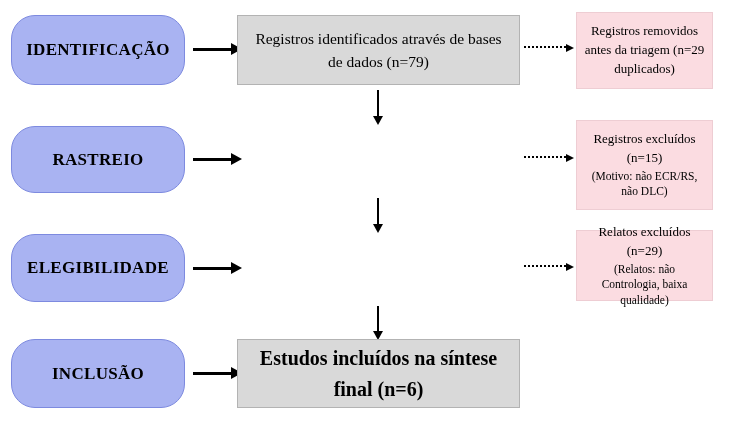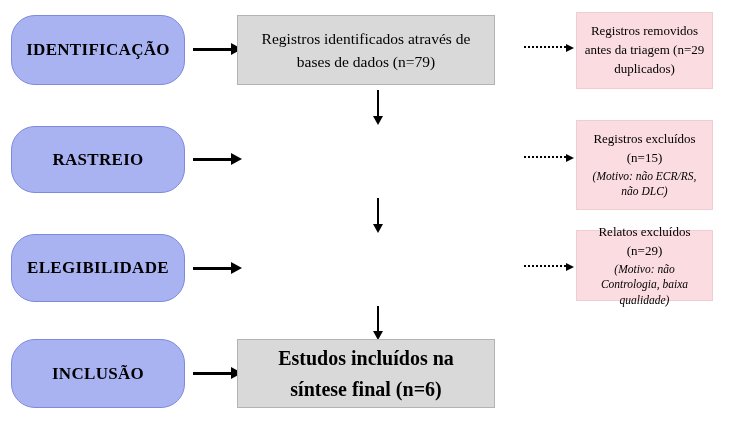--- a/index.html
+++ b/index.html
@@ -14,39 +14,39 @@
     position:absolute;left:11px;width:174px;
     background:var(--stage-fill,#a9b3f2);
     border:1.5px solid var(--stage-border,#7d8adf);
     border-radius:24px;box-sizing:border-box;
     display:flex;align-items:center;justify-content:center;text-align:right;
   }
   .stage-label{font-weight:bold;font-size:17px;letter-spacing:.3px;}
 
   
   .main{
-    position:absolute;left:237px;width:258px;box-sizing:border-box;
+    position:absolute;left:237px;width:283px;box-sizing:border-box;
     background:var(--main-fill,#d9d9d9);
     border:1px solid var(--main-border,#b3b3b3);
     display:flex;align-items:center;justify-content:center;text-align:center;
     padding:2px 13px;
   }
   .main-text{font-size:15.5px;line-height:1.5;}
   .main.emph .main-text{font-weight:bold;font-size:20px;line-height:1.55;}
 
   
   .side{
     position:absolute;left:576px;width:137px;box-sizing:border-box;
     background:var(--side-fill,#fbdce1);
     border:1px solid var(--side-border,#eecdd3);
     display:flex;flex-direction:column;align-items:center;justify-content:center;
     text-align:center;padding:4px 7px;
   }
   .side-title{font-size:13px;line-height:1.45;}
-  .side-note{font-size:11.5px;font-style:italic;line-height:1.35;margin-top:1px;}
+  .side-note{font-size:11.5px;line-height:1.35;margin-top:1px;}
 
   
   .r1{top:15px;height:70px}.r2{top:126px;height:67px}.r3{top:234px;height:68px}.r4{top:339px;height:69px}
   .s1{top:12px;height:77px}.s2{top:120px;height:90px}.s3{top:230px;height:71px}
 
   
   .harrow{position:absolute;height:2.5px;background:var(--arrow,#000);}
   .harrow::after{content:"";position:absolute;left:100%;top:50%;transform:translateY(-50%);
     border-left:11px solid var(--arrow,#000);border-top:6px solid transparent;border-bottom:6px solid transparent;}
   .a1{left:193px;top:48px;width:38px}.a2{left:193px;top:158px;width:38px}
@@ -91,21 +91,21 @@
   </div>
   <div class="varrow v2"></div>
 
   <div class="stage r3">
     <span class="stage-label">ELEGIBILIDADE</span>
   </div>
   <div class="harrow a3"></div>
   <div class="dotarrow d3"></div>
   <div class="side s3">
     <span class="side-title">Relatos excluídos (n=29)</span>
-    <span class="side-note">(Motivo: não Contrologia, baixa qualidade)</span>
+    <span class="side-note">(Relatos: não Contrologia, baixa qualidade)</span>
   </div>
   <div class="varrow v3"></div>
 
   <div class="stage r4">
     <span class="stage-label">INCLUSÃO</span>
   </div>
   <div class="harrow a4"></div>
   <div class="main r4 emph">
     <span class="main-text">Estudos incluídos na síntese final (n=6)</span>
   </div>

